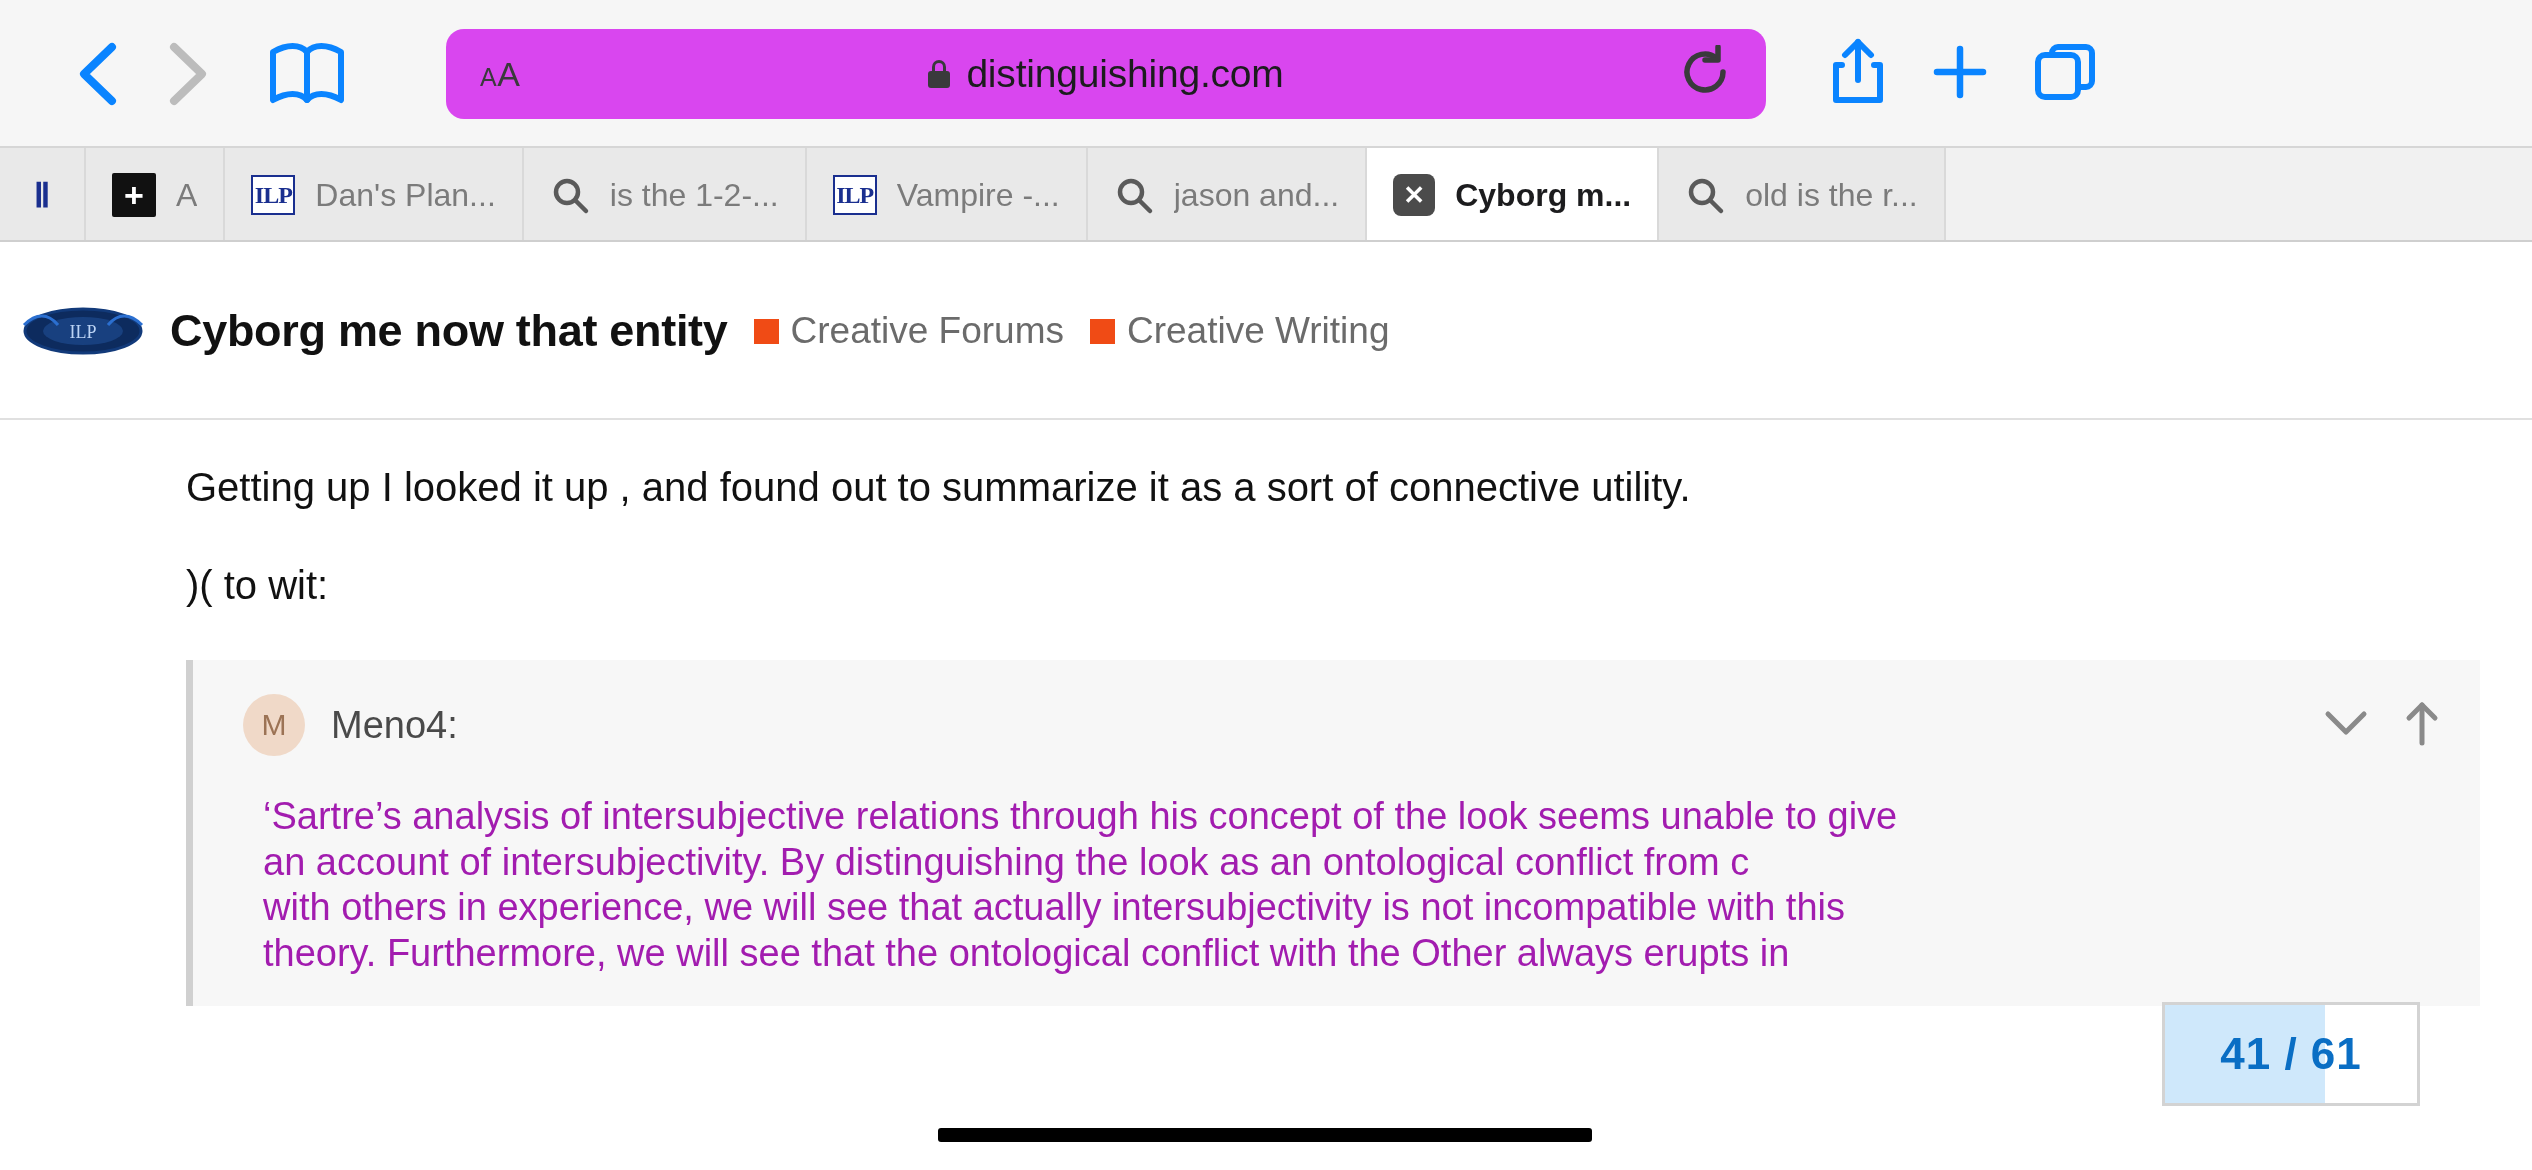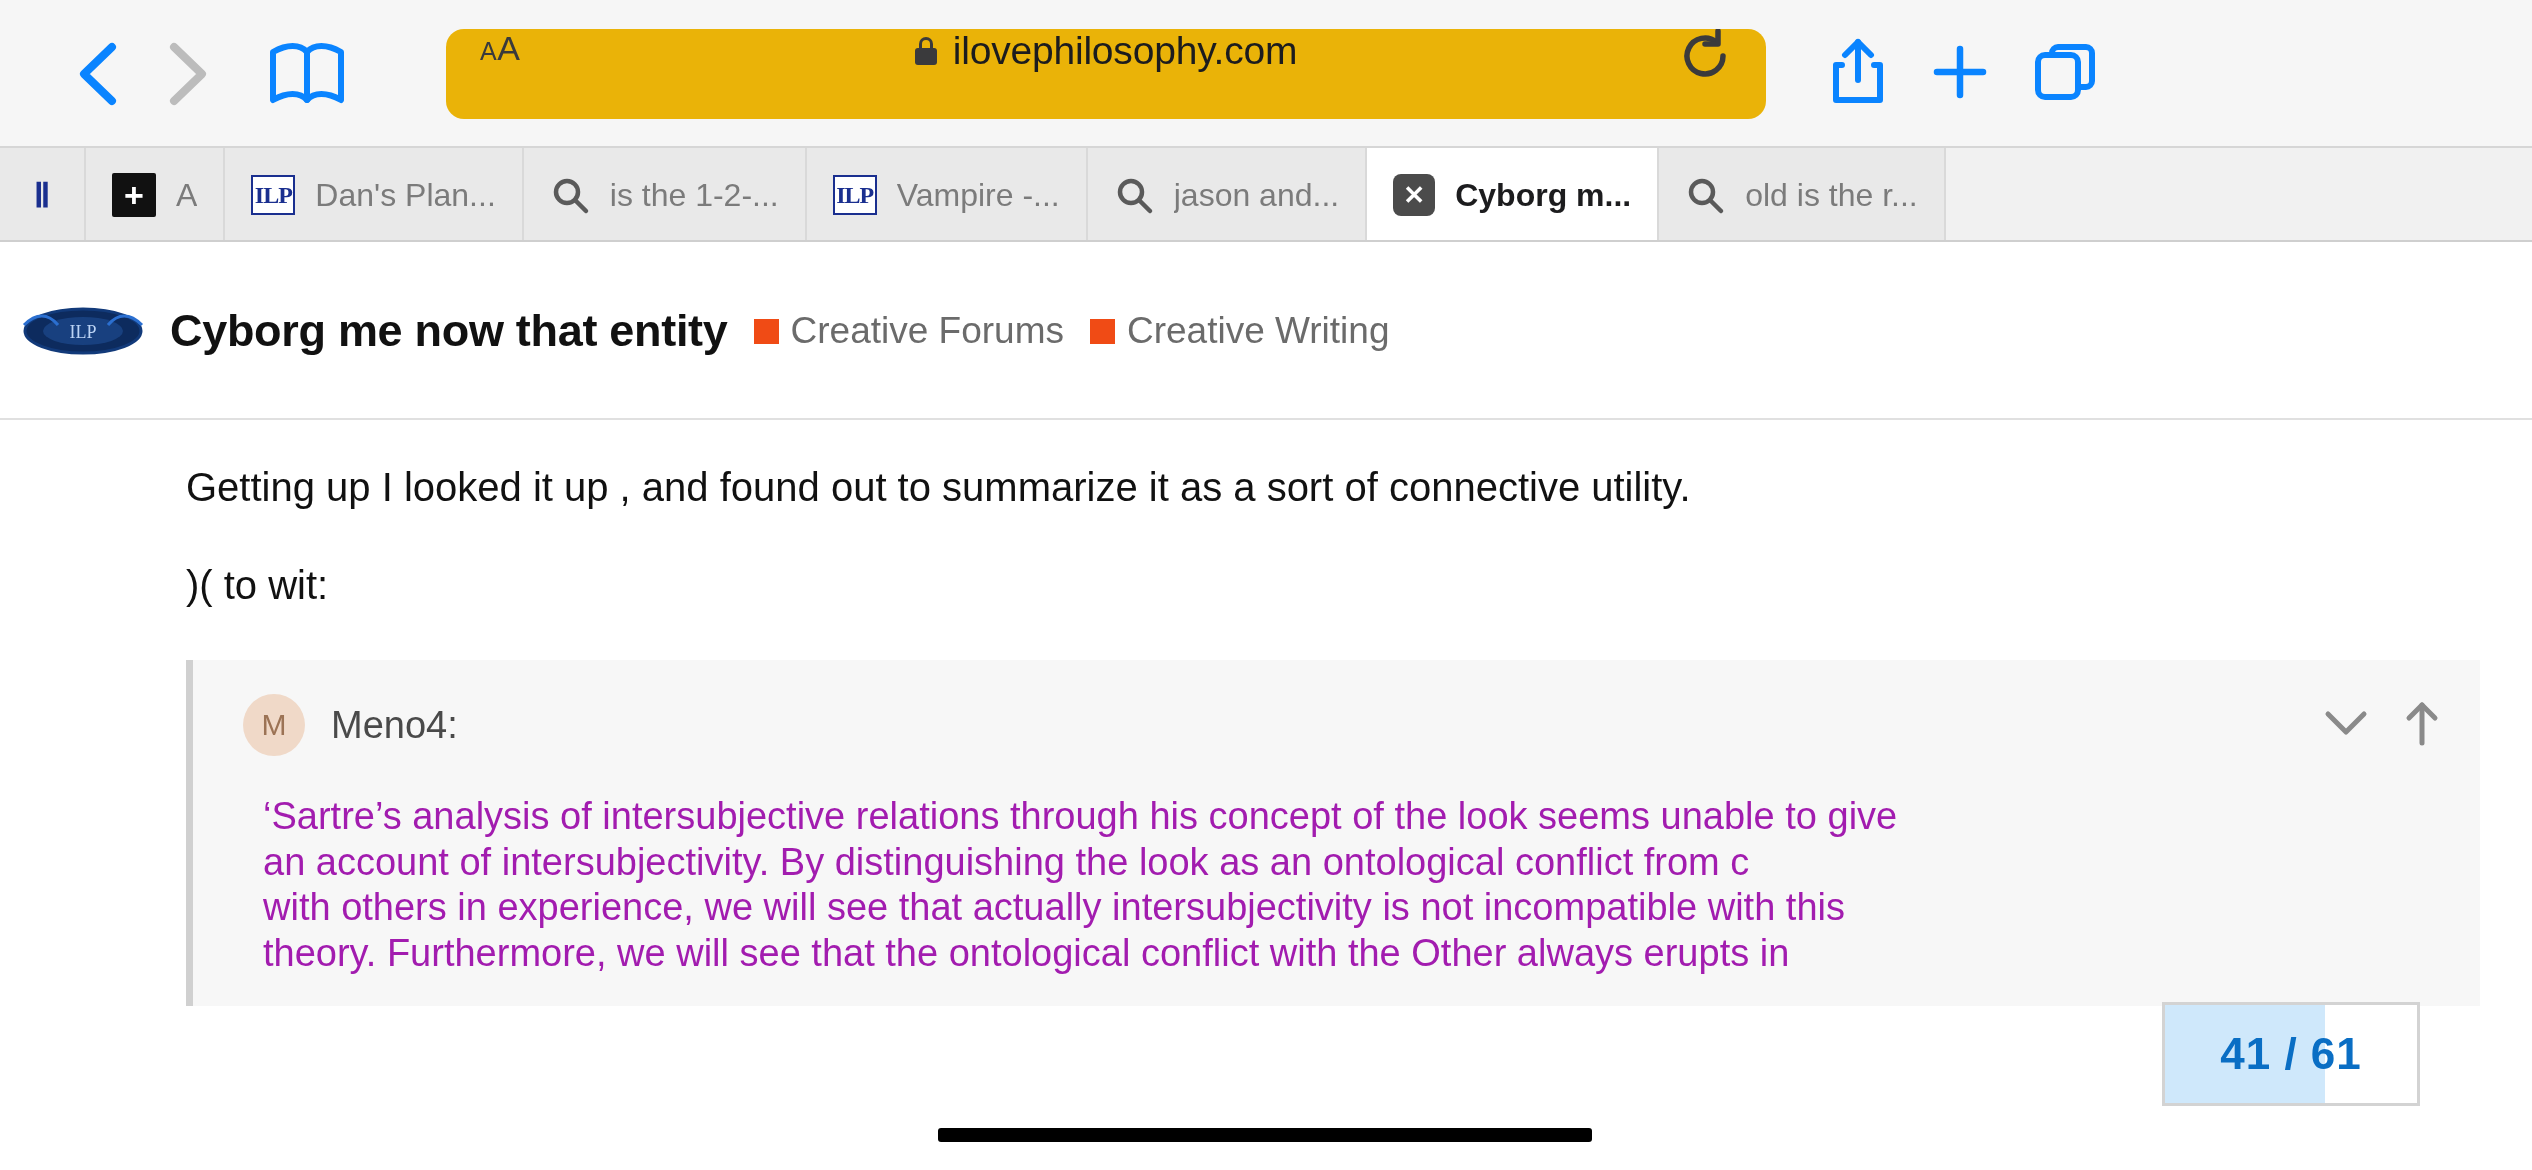--- a/index.html
+++ b/index.html
@@ -39,24 +39,24 @@
     flex: 0 0 auto;
   }
   .nav-btn.disabled { color: #bcbcbc; }
   .nav-btn svg { display: block; }
 
   .urlbar {
     flex: 1 1 auto;
     height: 90px;
     margin: 0 40px 0 96px;
     max-width: 1320px;
-    background: #eab308;
+    background: #d946ef;
     border-radius: 18px;
     display: flex;
-    align-items: flex-start;
+    align-items: center;
     padding: 0 34px;
     position: relative;
   }
   .aa {
     color: #3a3a3c;
     font-size: 34px;
     letter-spacing: 0.5px;
     flex: 0 0 auto;
   }
   .aa .small { font-size: 25px; }
@@ -361,21 +361,21 @@
       </svg>
     </div>
 
     <div class="urlbar">
       <div class="aa"><span class="small">A</span><span>A</span></div>
       <div class="url-center">
         <span class="lock">
             <span class="shackle"></span>
             <span class="body"></span>
           </span>
-        <span class="url-text">ilovephilosophy.com</span>
+        <span class="url-text">distinguishing.com</span>
       </div>
       <div class="reload">
         <svg width="54" height="54" viewBox="0 0 54 54">
           <path d="M45 27 a18 18 0 1 1 -6.5 -13.9" fill="none" stroke="currentColor" stroke-width="5.5" stroke-linecap="round"></path>
           <polyline points="40,2 40,15 27,15" fill="none" stroke="currentColor" stroke-width="5.5" stroke-linecap="round" stroke-linejoin="round"></polyline>
         </svg>
       </div>
     </div>
 
     <div class="chrome-right">

